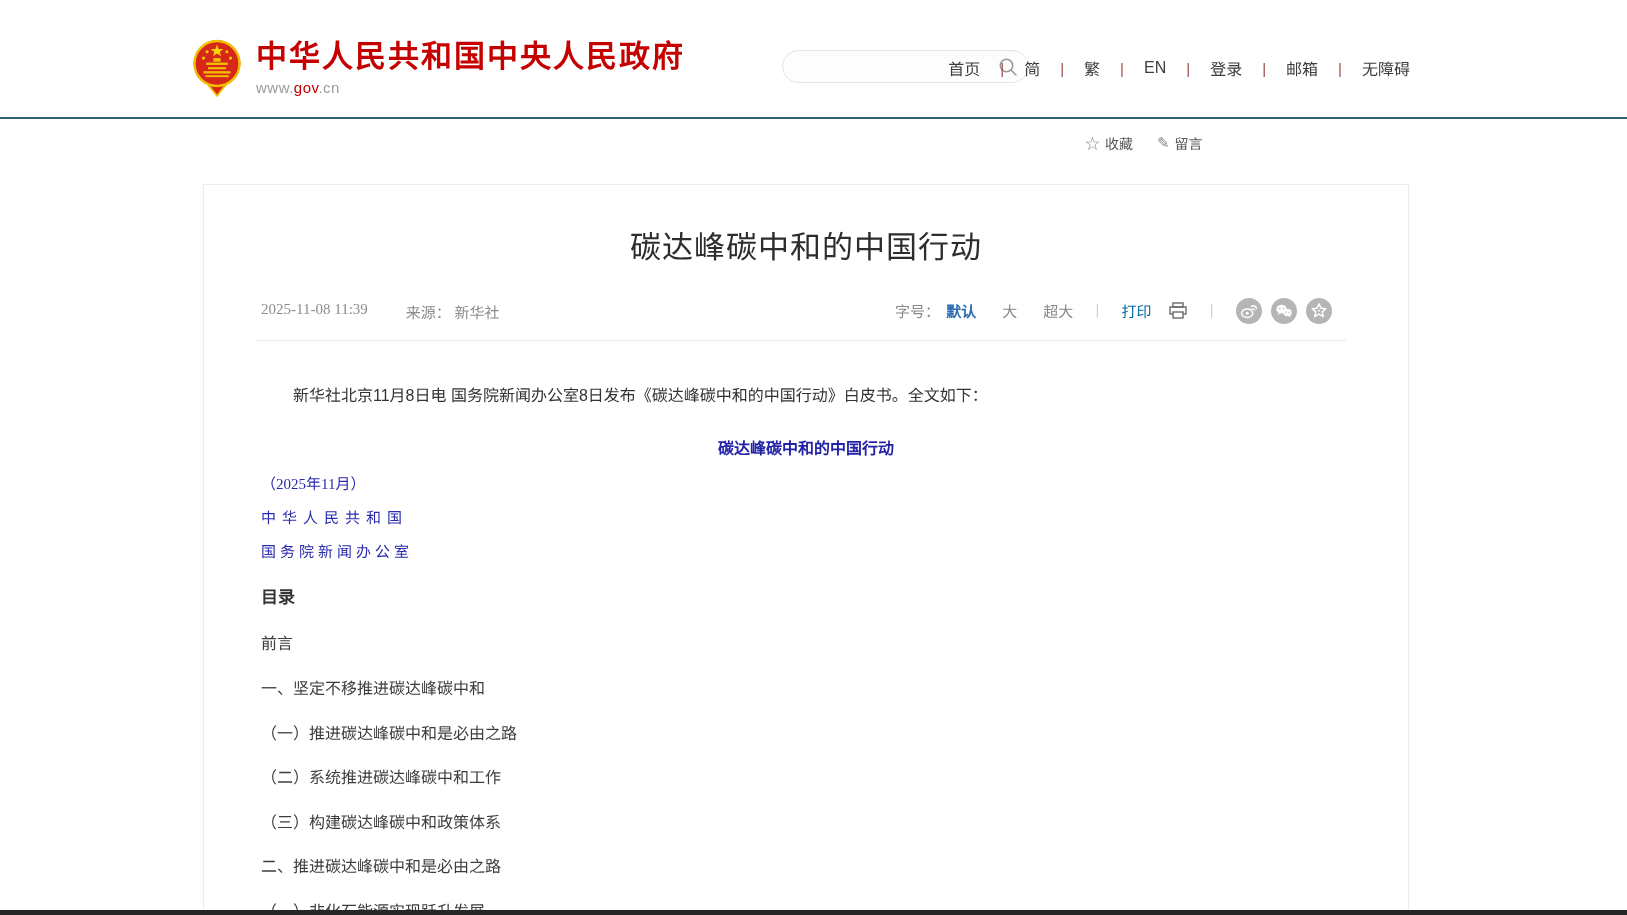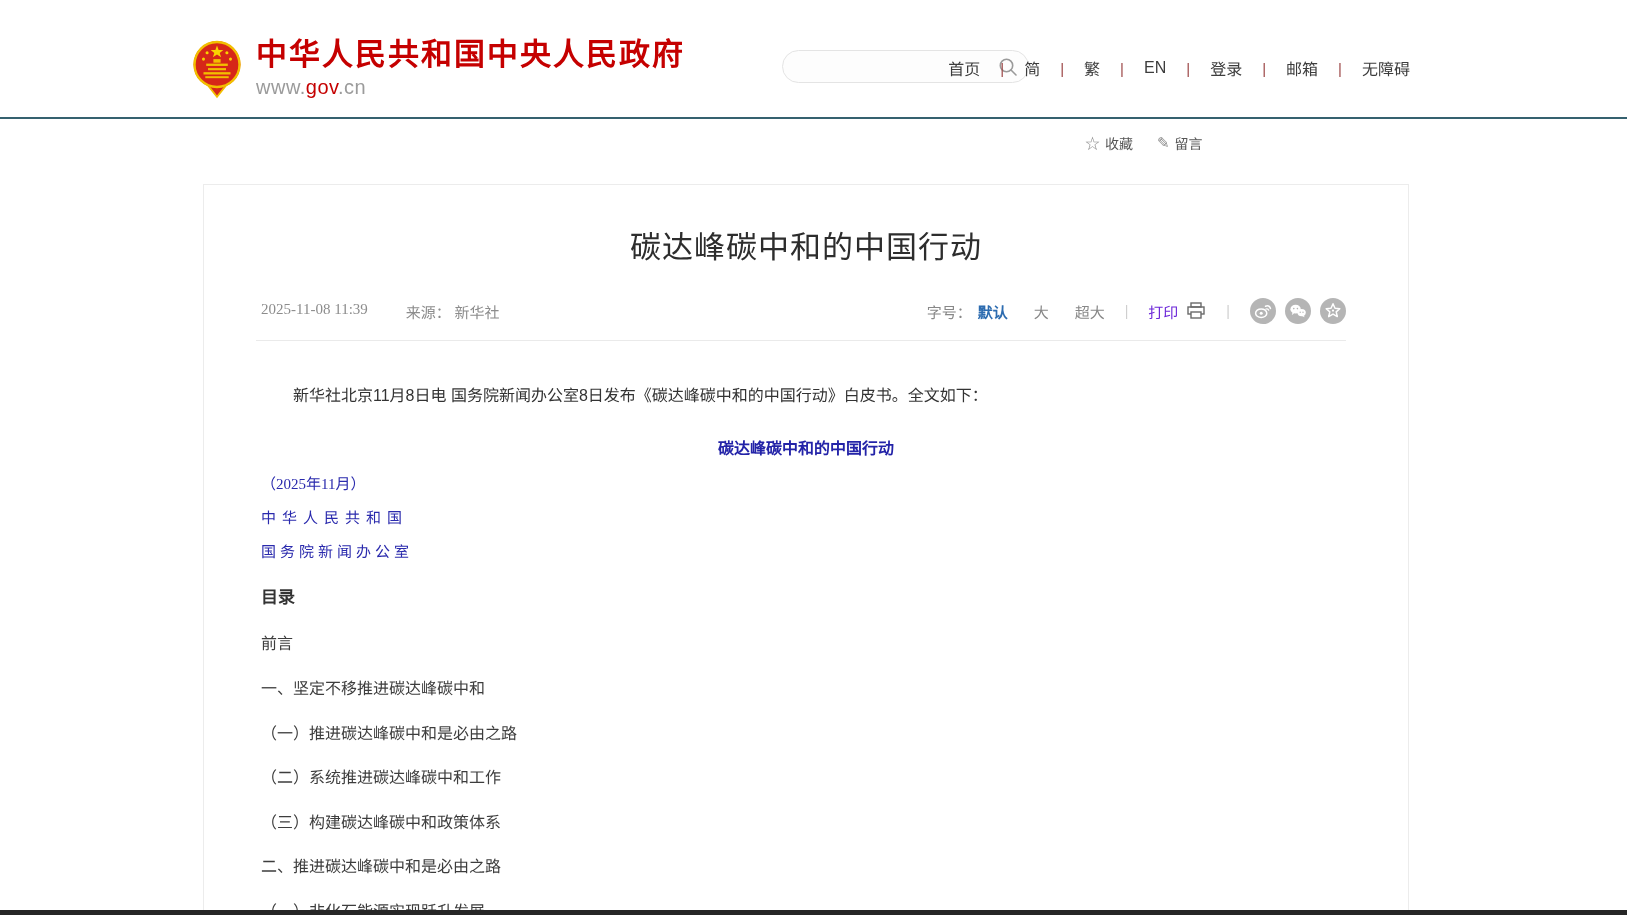--- a/index.html
+++ b/index.html
@@ -8,21 +8,21 @@
     position:relative; overflow:hidden; background:#ffffff;
     font-family:"Liberation Sans", sans-serif; color:#333;
   }
 
   
   .header { position:absolute; top:0; left:0; width:100%; height:117px; background:#fff; }
   .brand { position:absolute; left:190px; top:38px; display:flex; align-items:center;justify-content:space-between; }
   .emblem { width:54px; height:60px; flex:0 0 auto; }
   .brand-text { margin-left:12px; }
   .site-title { font-size:31px; font-weight:bold; color:#c50000; letter-spacing:2px; line-height:1.1; }
-  .site-url { font-size:20px; color:#9b9b9b; margin-top:4px; letter-spacing:.5px; }
+  .site-url { font-size:15px; color:#9b9b9b; margin-top:4px; letter-spacing:.5px; }
   .site-url .red { color:#c50000; }
 
   .search-box {
     position:absolute; left:782px; top:50px; width:247px; height:33px;
     border:1px solid #e4e4e4; border-radius:17px; background:#fdfdfd;
   }
   .search-box input {
     position:absolute; left:16px; top:0; width:195px; height:31px;
     border:none; outline:none; background:transparent; font-size:14px; color:#333;
   }
@@ -49,31 +49,31 @@
   .card {
     position:absolute; left:203px; top:184px; width:1206px; height:764px;
     background:#fff; border:1px solid #ececec;
   }
   .article-title {
     margin-top:37px; text-align:center; font-size:31px; font-weight:400;
     color:#2d2d2d; letter-spacing:1px;
   }
 
   .meta-row {
-    position:absolute; top:112px; left:57px; right:62px; height:28px;
+    position:absolute; top:112px; left:57px; right:76px; height:28px;
     display:flex; justify-content:space-between; align-items:center;
   }
   .meta-left { display:flex; gap:38px; font-family:"Liberation Serif", serif; font-size:15px; color:#8c8c8c; }
-  .meta-right { display:flex; align-items:center; font-size:15px; color:#888; }
+  .meta-right { display:flex; align-items:center; font-size:15px; color:#888;font-family:Liberation Mono, monospace; }
   .fs-label { margin-right:6px; }
   .fs-options { display:flex; gap:26px; }
   .fs-opt { cursor:pointer; color:#888; }
   .fs-opt.active { color:#2d6cb0; font-weight:bold; }
   .meta-sep { color:#cfcfcf; margin:0 20px; font-size:14px; }
-  .print-btn { display:flex; align-items:center; gap:8px; color:#6d28d9; cursor:pointer; }
+  .print-btn { display:flex; align-items:center; gap:16px; color:#0369a1; cursor:pointer; }
   .share-group { display:flex; align-items:center; gap:9px; }
   .share-circ { width:26px; height:26px; cursor:pointer; display:block; }
 
   .meta-divider { position:absolute; top:155px; left:52px; right:62px; border-top:1px solid #eaeaea; }
 
   
   .content { position:absolute; top:200px; left:57px; right:57px; font-size:16px; color:#333; }
   .lead { text-indent:2em; line-height:1.4; margin-bottom:28px; }
   .doc-title { text-align:center; font-weight:bold; font-size:16px; color:#2323a8; margin-bottom:13px; }
   .doc-line { text-align:left; font-size:15px; color:#2a2aad; margin-bottom:13px; font-family:"Liberation Serif", serif; }

